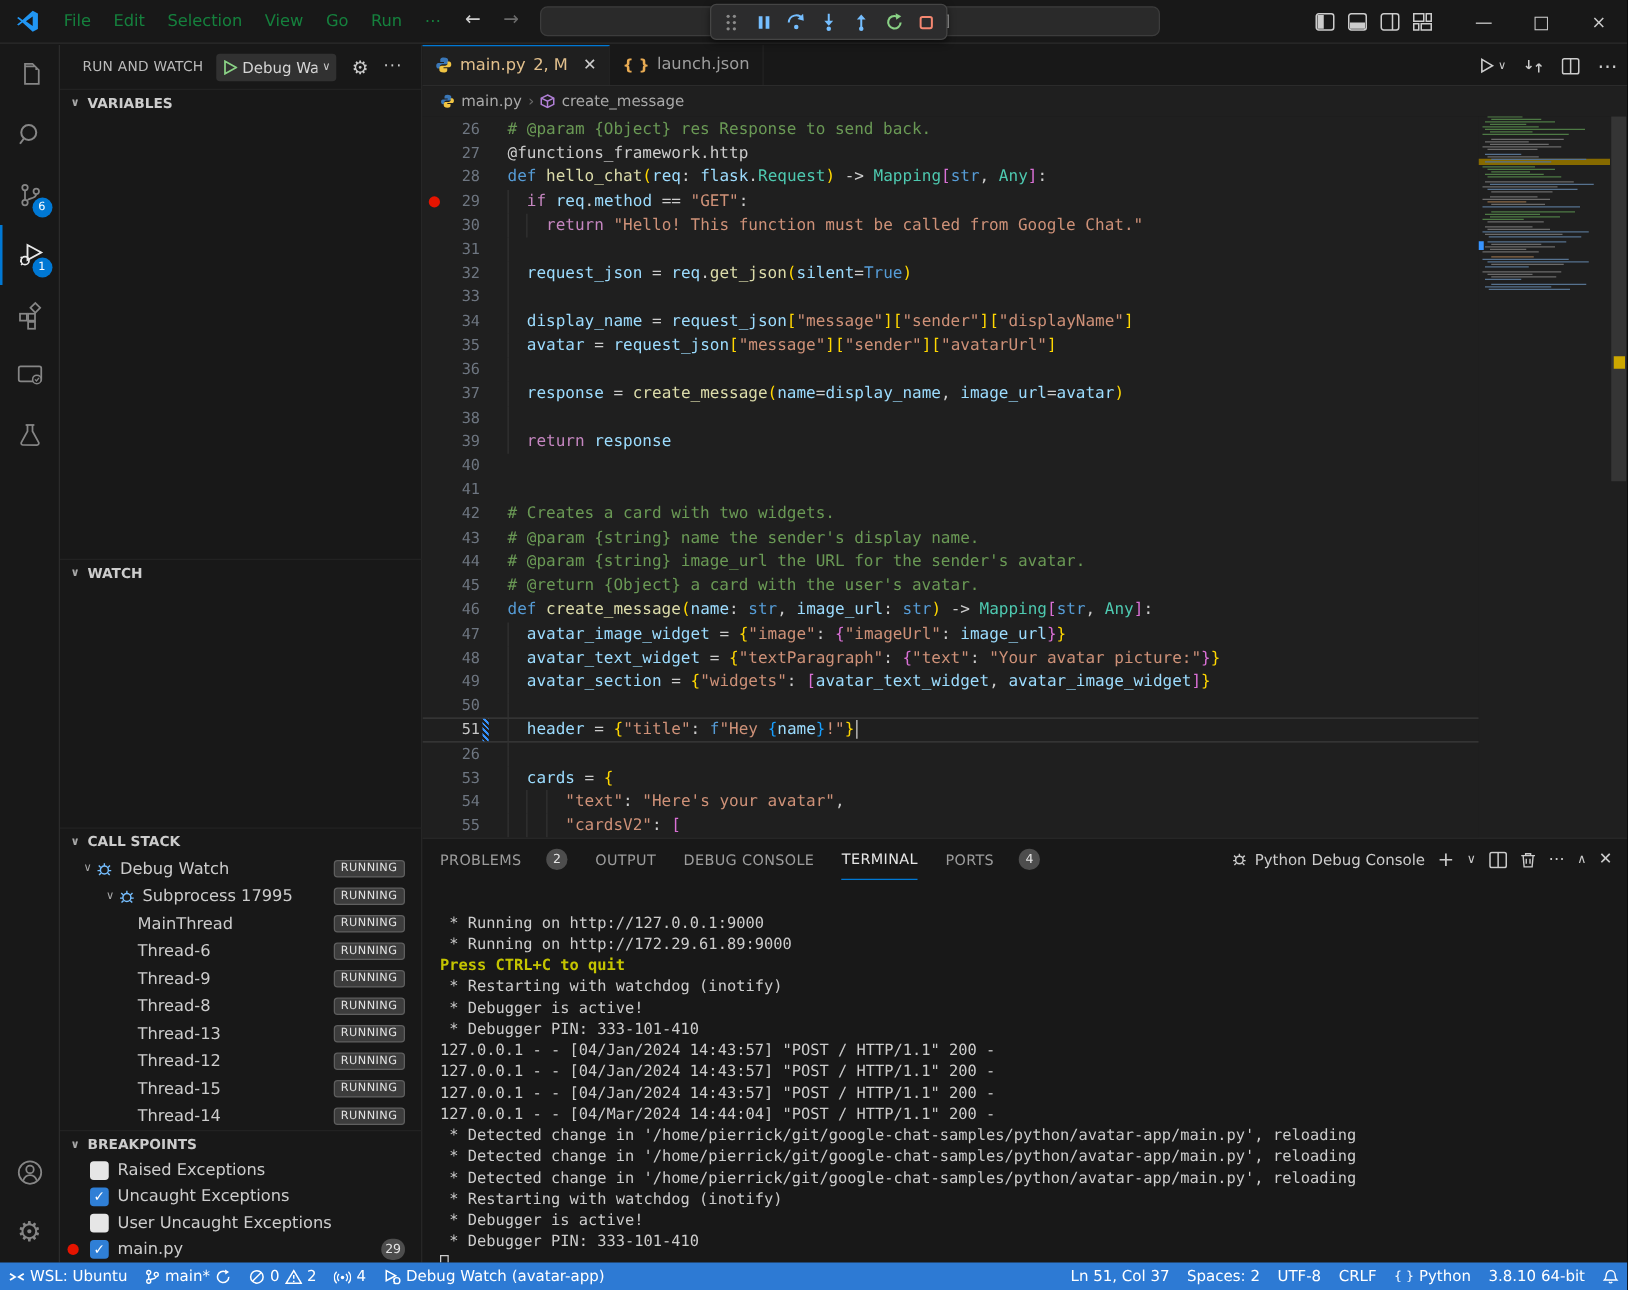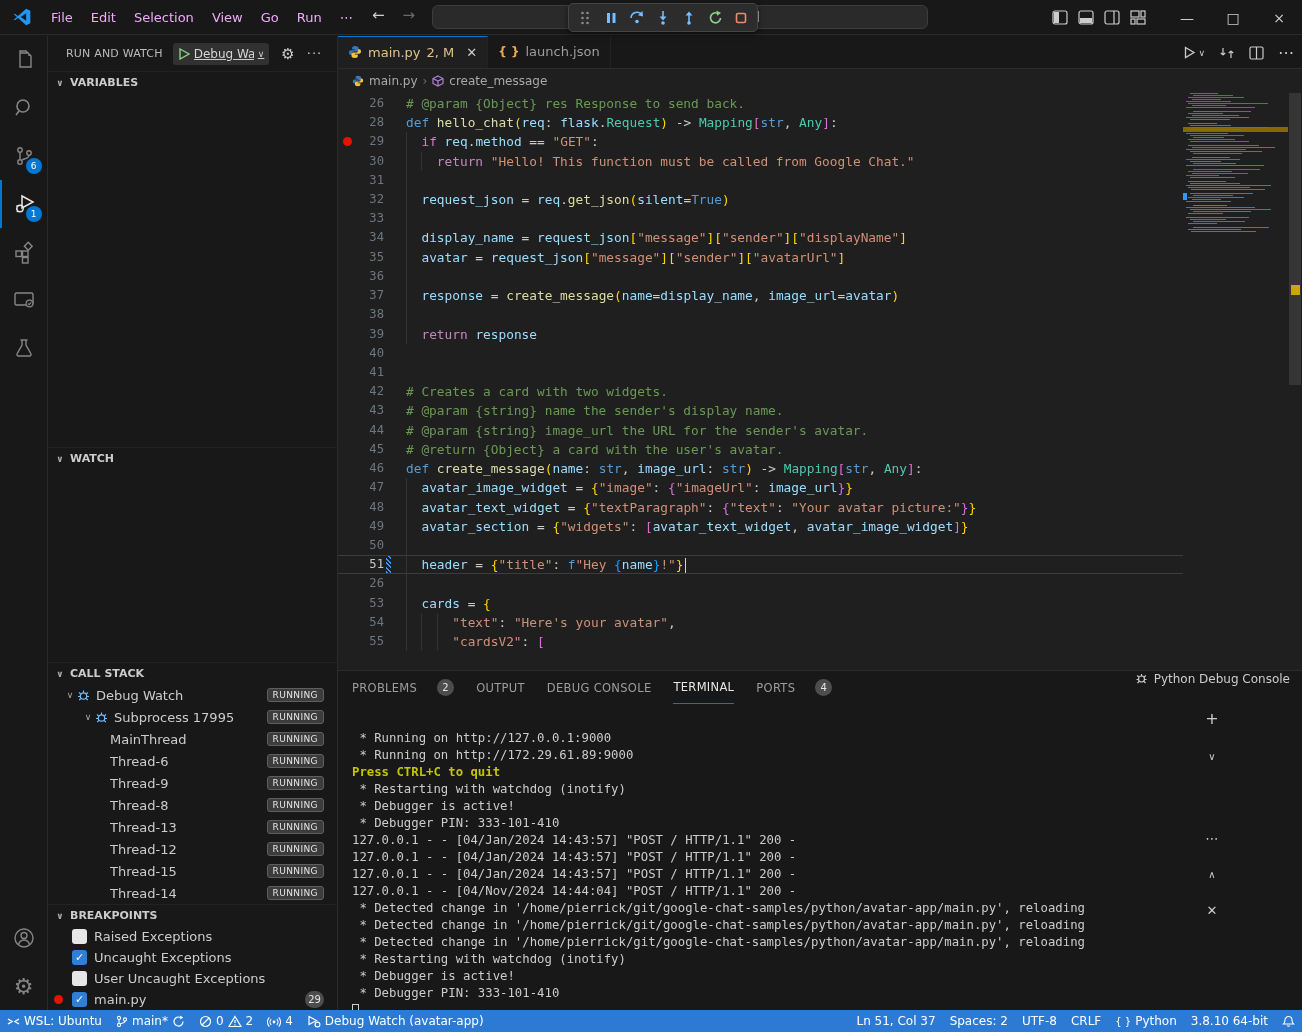--- a/index.html
+++ b/index.html
@@ -3,21 +3,21 @@
 <meta charset="utf-8">
 <style>
   * { margin:0; padding:0; box-sizing:border-box; }
   html,body { background:#000; }
   body { font-family:"DejaVu Sans", "Liberation Sans", sans-serif; }
   .screen { position:relative; width:1302px; height:1032px; background:#181818; overflow:hidden; color:#ccc; }
 
   
   .titlebar { position:absolute; top:0; left:0; right:0; height:35px; background:#181818; border-bottom:1px solid #2b2b2b; display:flex; align-items:center; }
   .vscode-logo { width:20px; height:20px; margin:0 10px 0 12px; flex:0 0 auto; }
-  .menu-item { padding:4px 9px; font-size:13px; color:#f0abfc; border-radius:5px; }
+  .menu-item { padding:4px 9px; font-size:13px; color:#15803d; border-radius:5px; }
   .nav-arrows { position:absolute; left:372px; top:6px; display:flex; gap:18px; font-size:15px; color:#cfcfcf; }
   .nav-arrows .dim { color:#6a6a6a; }
   .command-center { position:absolute; left:432px; top:5px; width:496px; height:24px; background:#2a2a2a; border:1px solid #3c3c3c; border-radius:6px; font-size:12px; color:#b6b6b6; display:flex; align-items:center; }
   .command-center span { margin-left:310px; }
   .debug-toolbar { position:absolute; left:568px; top:3px; height:29px; background:#2c2c2d; border:1px solid #454545; border-radius:5px; box-shadow:0 2px 6px rgba(0,0,0,.5); display:flex; align-items:center; padding:0 4px; gap:2px; z-index:5; }
   .dbg-btn { width:24px; height:24px; display:flex; align-items:center; justify-content:center; border-radius:4px; }
   .titlebar-right { position:absolute; right:0; top:0; height:35px; display:flex; align-items:center; }
   .layout-icons { display:flex; gap:10px; margin-right:18px; }
   .win-btn { width:46px; height:35px; display:flex; align-items:center; justify-content:center; color:#cccccc; font-size:14px; }
 
@@ -28,21 +28,21 @@
   .activitybar { width:48px; background:#181818; border-right:1px solid #2b2b2b; display:flex; flex-direction:column; align-items:center; }
   .ab-item { position:relative; width:48px; height:48px; display:flex; align-items:center; justify-content:center; color:#868686; }
   .ab-item.active { color:#e7e7e7; border-left:2px solid #0078d4; }
   .ab-badge { position:absolute; right:6px; bottom:6px; min-width:16px; height:16px; border-radius:8px; background:#0078d4; color:#fff; font-size:9px; display:flex; align-items:center; justify-content:center; padding:0 3px; }
   .ab-bottom { margin-top:auto; }
 
   
   .sidebar { width:290px; background:#181818; border-right:1px solid #2b2b2b; display:flex; flex-direction:column; font-size:13px; }
   .sb-header { height:35px; display:flex; align-items:center; padding-left:18px; flex:0 0 auto; }
   .sb-title { font-size:11px; color:#bbbbbb; letter-spacing:.2px; white-space:nowrap; }
-  .sb-config { margin-left:10px; height:22px; background:#313131; border-radius:3px; display:flex; align-items:center; padding:0 5px; gap:4px; max-width:98px;text-decoration:underline; }
+  .sb-config { margin-left:10px; height:22px; background:#313131; border-radius:3px; display:flex; align-items:center; padding:0 5px; gap:4px; max-width:98px; }
   .sb-config .cfg-label { color:#d5d5d5; font-size:12px; white-space:nowrap; overflow:hidden; max-width:60px; }
   .sb-gear { margin-left:12px; color:#cccccc; font-size:15px; }
   .sb-dots { margin-left:12px; color:#cccccc; font-size:13px; letter-spacing:1px; }
   .sb-section-head { height:22px; display:flex; align-items:center; gap:4px; padding-left:6px; font-size:11px; font-weight:bold; color:#cccccc; border-top:1px solid #222; flex:0 0 auto; }
   .chev { color:#a9a9a9; font-size:9px; width:12px; text-align:center; }
   .sec-vars-body { height:354px; flex:0 0 auto; }
   .sec-watch-body { height:193px; flex:0 0 auto; }
   .cs-row { height:22px; display:flex; align-items:center; color:#cccccc; }
   .cs-label { white-space:nowrap; overflow:hidden; }
   .run-badge { margin-left:auto; margin-right:13px; background:#3c3c3c; border:1px solid #5f5f5f; border-radius:3px; color:#e4e4e4; font-size:9px; padding:1px 5px; letter-spacing:.4px; flex:0 0 auto; }
@@ -91,21 +91,21 @@
   .overview-ruler { position:absolute; top:0; right:0; width:14px; height:578px; background:#1f1f1f; }
   .ov-slider { position:absolute; top:0; left:1px; width:12px; height:292px; background:rgba(121,121,121,.25); }
   .ov-mark-yellow { position:absolute; left:3px; top:192px; width:9px; height:10px; background:#cca700; }
 
   
   .panel { height:340px; background:#181818; border-top:1px solid #2b2b2b; position:relative; }
   .panel-tabs { height:33px; display:flex; align-items:center; padding-left:14px; gap:22px; }
   .ptab { display:flex; align-items:center; gap:20px; font-size:11.5px; color:#9d9d9d; height:33px; letter-spacing:.3px; }
   .ptab.active { color:#e7e7e7; border-bottom:1px solid #0078d4; }
   .ptab .pbadge { background:#4d4d4d; color:#e4e4e4; border-radius:9px; min-width:17px; height:17px; font-size:10px; display:flex; align-items:center; justify-content:center; }
-  .panel-actions { position:absolute; right:12px; top:0; height:33px; display:flex; align-items:center; gap:23px; color:#cccccc; font-size:13px;flex-direction:column; }
+  .panel-actions { position:absolute; right:12px; top:0; height:33px; display:flex; align-items:center; gap:10px; color:#cccccc; font-size:13px; }
   .pa-label { display:flex; align-items:center; gap:5px; font-size:12px; color:#cccccc; }
   .terminal { position:absolute; top:33px; left:0; right:0; bottom:0; padding:26px 0 0 14px; font-family:"DejaVu Sans Mono","Liberation Mono",monospace; font-size:12.3px; color:#cccccc; overflow:hidden; }
   .tl { height:17px; line-height:17px; white-space:pre; }
   .tl.yellow { color:#c5c500; font-weight:bold; }
   .term-cursor { display:inline-block; width:7px; height:14px; border:1px solid #cccccc; vertical-align:middle; }
 
   
   .statusbar { position:absolute; left:0; right:0; bottom:0; height:22px; background:#2d7ad4; color:#ffffff; display:flex; align-items:center; font-size:12px; }
   .st-item { display:flex; align-items:center; gap:4px; padding:16px 7px; height:22px; white-space:nowrap; }
   .st-right { margin-left:auto; display:flex; align-items:center; }
@@ -436,20 +436,21 @@
         <svg class="ico" width="12" height="12" viewBox="0 0 12 12">
             <path d="M6 1 L11 3.5 V8.5 L6 11 L1 8.5 V3.5 Z" fill="none" stroke="#b180d7" stroke-width="1.2"></path>
             <path d="M1 3.5 L6 6 L11 3.5 M6 6 V11" fill="none" stroke="#b180d7" stroke-width="1.2"></path>
           </svg>
         <span>create_message</span>
       </div>
 
       <div class="codearea">
         <div class="code-lines" id="code-lines">
             <div class="cl"><span class="ln-margin"></span><span class="ln-num">26</span><span class="ln-deco"></span><span class="ltext"><span class="tk-cm"># @param {Object} res Response to send back.</span></span></div>
+            <div class="cl"><span class="ln-margin"></span><span class="ln-num">27</span><span class="ln-deco"></span><span class="ltext"><span class="tk-pl">@functions_framework.http</span></span></div>
             <div class="cl"><span class="ln-margin"></span><span class="ln-num">28</span><span class="ln-deco"></span><span class="ltext"><span class="tk-kw">def</span><span class="tk-pl"> </span><span class="tk-fn">hello_chat</span><span class="tk-b1">(</span><span class="tk-var">req</span><span class="tk-pl">: </span><span class="tk-var">flask</span><span class="tk-pl">.</span><span class="tk-cls">Request</span><span class="tk-b1">)</span><span class="tk-pl"> -&gt; </span><span class="tk-cls">Mapping</span><span class="tk-b2">[</span><span class="tk-kw">str</span><span class="tk-pl">, </span><span class="tk-cls">Any</span><span class="tk-b2">]</span><span class="tk-pl">:</span></span></div>
             <div class="cl"><span class="ln-margin"><span class="bp-dot"></span></span><span class="ln-num">29</span><span class="ln-deco"></span><span class="ltext"><span class="guide" style="left: 13px;"></span><span class="tk-pl">  </span><span class="tk-ctl">if</span><span class="tk-pl"> </span><span class="tk-var">req</span><span class="tk-pl">.</span><span class="tk-var">method</span><span class="tk-pl"> == </span><span class="tk-str">"GET"</span><span class="tk-pl">:</span></span></div>
             <div class="cl"><span class="ln-margin"></span><span class="ln-num">30</span><span class="ln-deco"></span><span class="ltext"><span class="guide" style="left: 13px;"></span><span class="guide" style="left: 28.4px;"></span><span class="tk-pl">    </span><span class="tk-ctl">return</span><span class="tk-pl"> </span><span class="tk-str">"Hello! This function must be called from Google Chat."</span></span></div>
             <div class="cl"><span class="ln-margin"></span><span class="ln-num">31</span><span class="ln-deco"></span><span class="ltext"><span class="guide" style="left: 13px;"></span></span></div>
             <div class="cl"><span class="ln-margin"></span><span class="ln-num">32</span><span class="ln-deco"></span><span class="ltext"><span class="guide" style="left: 13px;"></span><span class="tk-pl">  </span><span class="tk-var">request_json</span><span class="tk-pl"> = </span><span class="tk-var">req</span><span class="tk-pl">.</span><span class="tk-fn">get_json</span><span class="tk-b1">(</span><span class="tk-var">silent</span><span class="tk-pl">=</span><span class="tk-kw">True</span><span class="tk-b1">)</span></span></div>
             <div class="cl"><span class="ln-margin"></span><span class="ln-num">33</span><span class="ln-deco"></span><span class="ltext"><span class="guide" style="left: 13px;"></span></span></div>
             <div class="cl"><span class="ln-margin"></span><span class="ln-num">34</span><span class="ln-deco"></span><span class="ltext"><span class="guide" style="left: 13px;"></span><span class="tk-pl">  </span><span class="tk-var">display_name</span><span class="tk-pl"> = </span><span class="tk-var">request_json</span><span class="tk-b1">[</span><span class="tk-str">"message"</span><span class="tk-b1">]</span><span class="tk-b1">[</span><span class="tk-str">"sender"</span><span class="tk-b1">]</span><span class="tk-b1">[</span><span class="tk-str">"displayName"</span><span class="tk-b1">]</span></span></div>
             <div class="cl"><span class="ln-margin"></span><span class="ln-num">35</span><span class="ln-deco"></span><span class="ltext"><span class="guide" style="left: 13px;"></span><span class="tk-pl">  </span><span class="tk-var">avatar</span><span class="tk-pl"> = </span><span class="tk-var">request_json</span><span class="tk-b1">[</span><span class="tk-str">"message"</span><span class="tk-b1">]</span><span class="tk-b1">[</span><span class="tk-str">"sender"</span><span class="tk-b1">]</span><span class="tk-b1">[</span><span class="tk-str">"avatarUrl"</span><span class="tk-b1">]</span></span></div>
             <div class="cl"><span class="ln-margin"></span><span class="ln-num">36</span><span class="ln-deco"></span><span class="ltext"><span class="guide" style="left: 13px;"></span></span></div>
             <div class="cl"><span class="ln-margin"></span><span class="ln-num">37</span><span class="ln-deco"></span><span class="ltext"><span class="guide" style="left: 13px;"></span><span class="tk-pl">  </span><span class="tk-var">response</span><span class="tk-pl"> = </span><span class="tk-fn">create_message</span><span class="tk-b1">(</span><span class="tk-var">name</span><span class="tk-pl">=</span><span class="tk-var">display_name</span><span class="tk-pl">, </span><span class="tk-var">image_url</span><span class="tk-pl">=</span><span class="tk-var">avatar</span><span class="tk-b1">)</span></span></div>
@@ -586,21 +587,21 @@
         <div class="terminal" id="terminal">
             <div class="tl"> * Running on http://127.0.0.1:9000</div>
             <div class="tl"> * Running on http://172.29.61.89:9000</div>
             <div class="tl yellow">Press CTRL+C to quit</div>
             <div class="tl"> * Restarting with watchdog (inotify)</div>
             <div class="tl"> * Debugger is active!</div>
             <div class="tl"> * Debugger PIN: 333-101-410</div>
             <div class="tl">127.0.0.1 - - [04/Jan/2024 14:43:57] "POST / HTTP/1.1" 200 -</div>
             <div class="tl">127.0.0.1 - - [04/Jan/2024 14:43:57] "POST / HTTP/1.1" 200 -</div>
             <div class="tl">127.0.0.1 - - [04/Jan/2024 14:43:57] "POST / HTTP/1.1" 200 -</div>
-            <div class="tl">127.0.0.1 - - [04/Nov/2024 14:44:04] "POST / HTTP/1.1" 200 -</div>
+            <div class="tl">127.0.0.1 - - [04/Mar/2024 14:44:04] "POST / HTTP/1.1" 200 -</div>
             <div class="tl"> * Detected change in '/home/pierrick/git/google-chat-samples/python/avatar-app/main.py', reloading</div>
             <div class="tl"> * Detected change in '/home/pierrick/git/google-chat-samples/python/avatar-app/main.py', reloading</div>
             <div class="tl"> * Detected change in '/home/pierrick/git/google-chat-samples/python/avatar-app/main.py', reloading</div>
             <div class="tl"> * Restarting with watchdog (inotify)</div>
             <div class="tl"> * Debugger is active!</div>
             <div class="tl"> * Debugger PIN: 333-101-410</div>
             <div class="tl"><span class="term-cursor"></span></div>
           </div>
       </div>
     </div>

